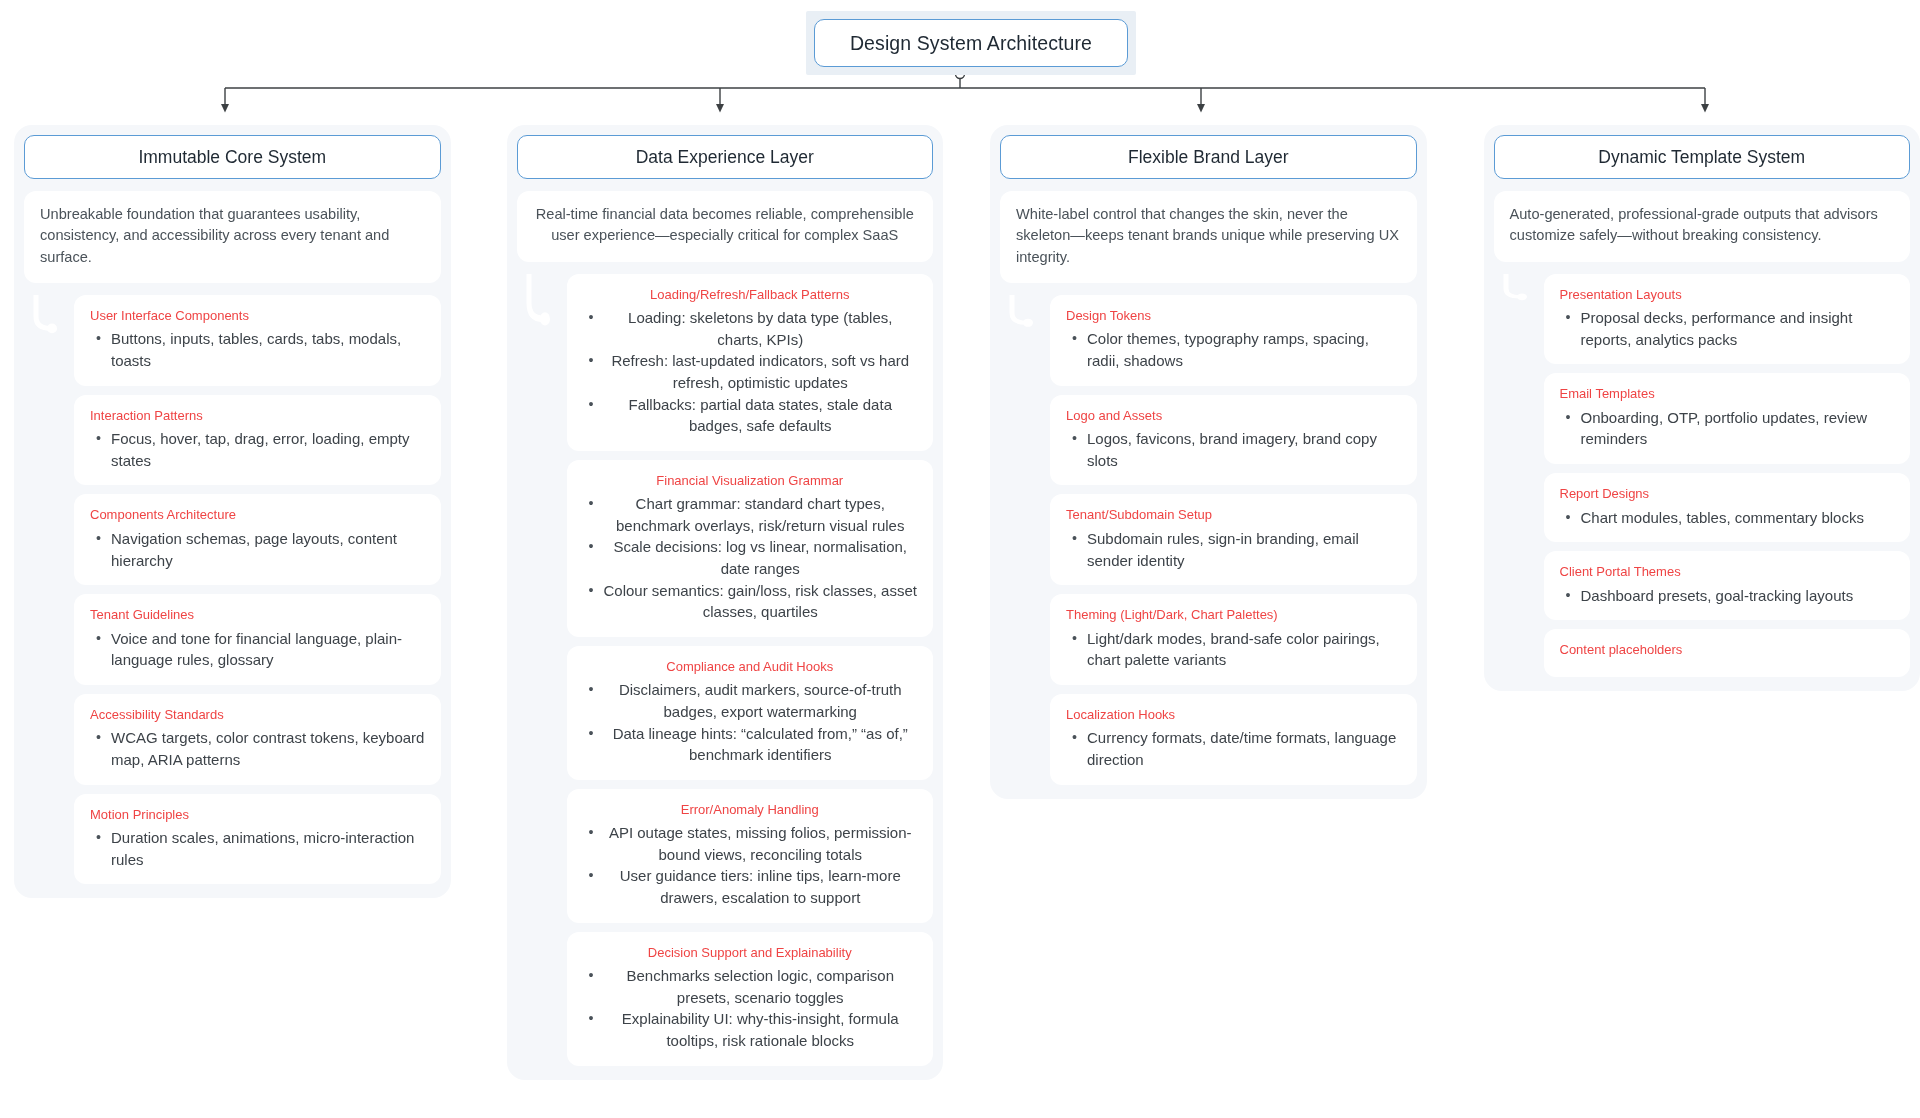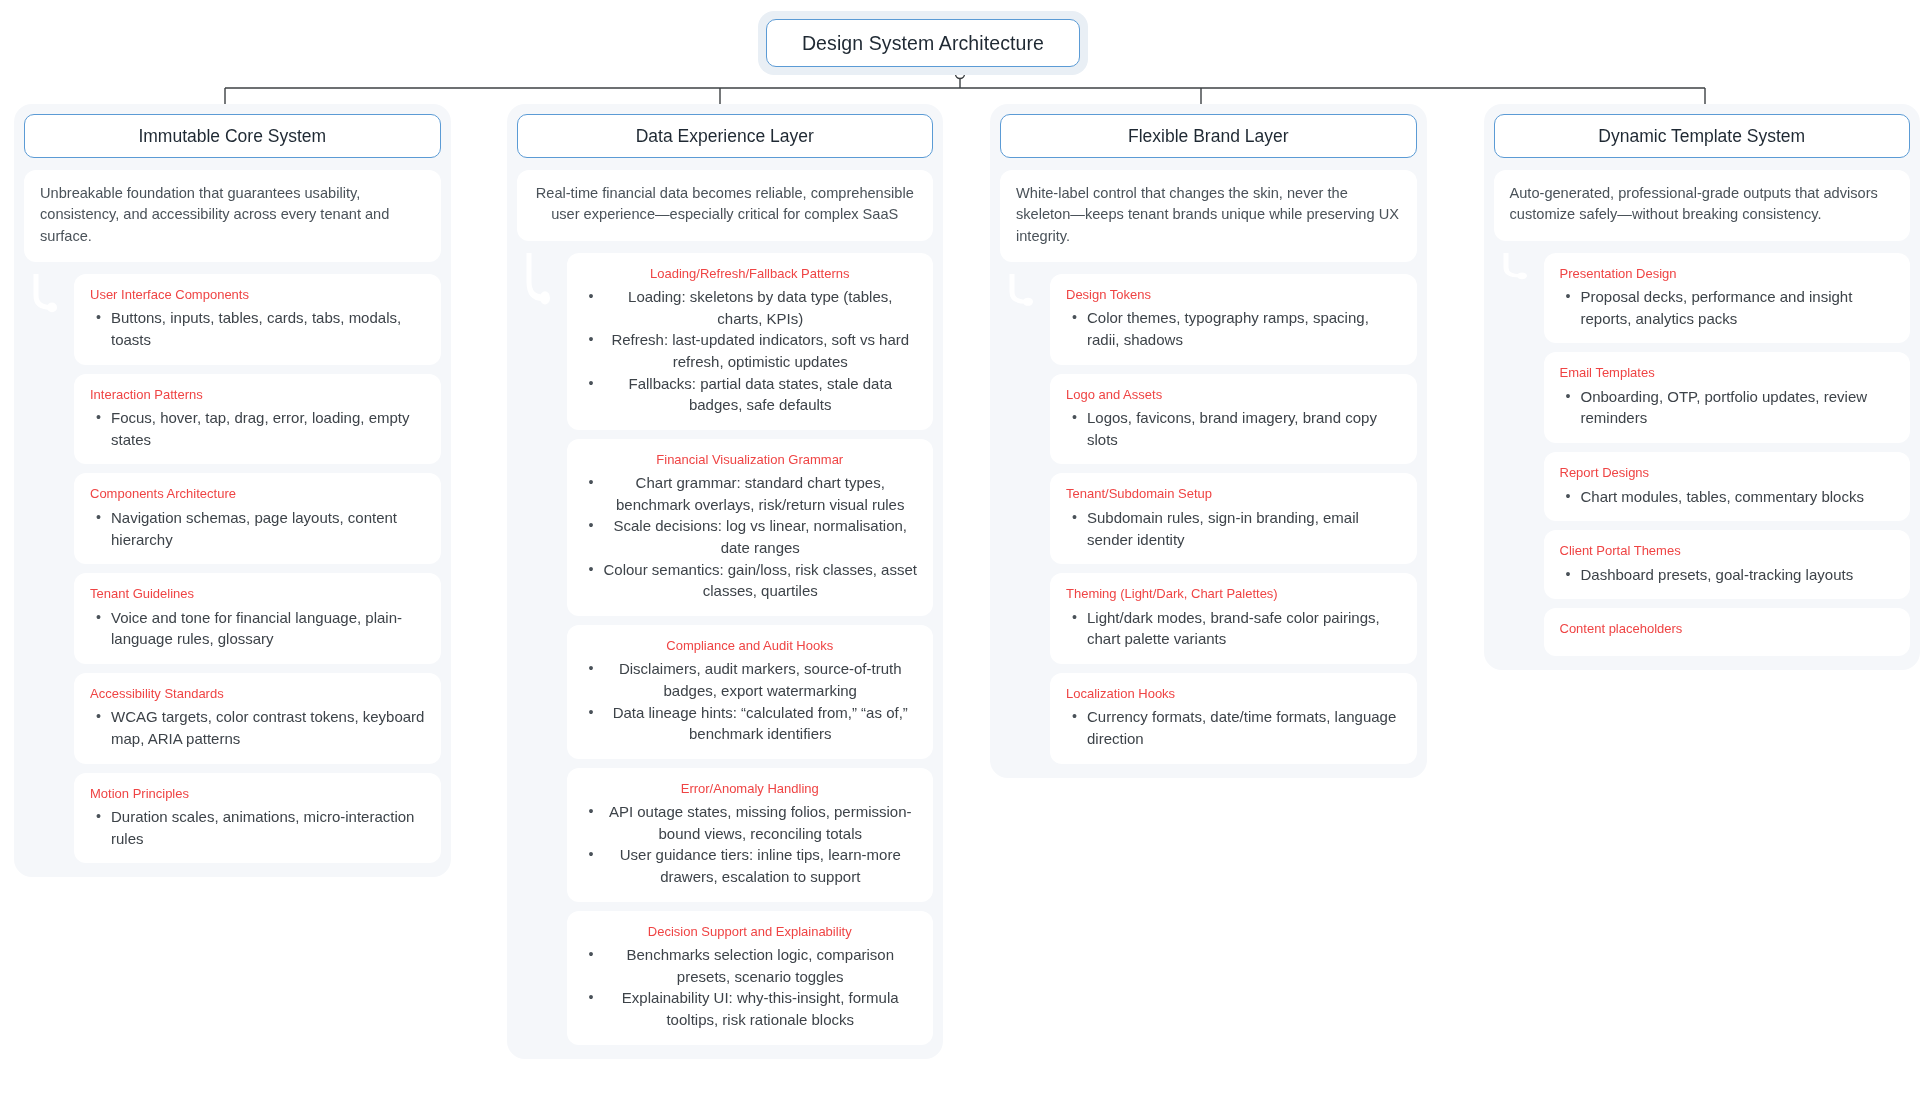--- a/index.html
+++ b/index.html
@@ -21,47 +21,47 @@
   #connectors {
     position: absolute;
     left: 0; top: 0;
     width: 1920px; height: 1118px;
     pointer-events: none;
   }
 
   
   .root-wrap {
     position: absolute;
-    left: 758px;
+    left: 806px;
     top: 11px;
     width: 330px;
     padding: 8px;
     background: #e9eff5;
-    border-radius: 16px;
+    border-radius: 2px;
   }
   .root-node {
     background: #ffffff;
     border: 1.4px solid #5b9bd5;
     border-radius: 10px;
     height: 48px;
     display: flex;
     align-items: center;
     justify-content: center;
   }
   .root-node .label {
     font-size: 19.5px;
     color: #1f2933;
     letter-spacing: 0.1px;
   }
 
   
   .columns {
     position: absolute;
     left: 0;
-    top: 104px;
+    top: 125px;
     width: 1920px;
     display: flex;
     align-items: flex-start;
   }
   .column {
     position: relative;
     background: #f5f7fa;
     border-radius: 18px;
     padding: 10px 10px 14px 10px;
   }
@@ -338,21 +338,21 @@
         <span class="label">Dynamic Template System</span>
       </div>
       <div class="col-desc">Auto-generated, professional-grade outputs that advisors customize safely—without breaking consistency.</div>
       <div class="subcards">
         <svg class="subcard-spine" viewBox="0 0 50 600" preserveAspectRatio="none">
           <path d="M12,0 L12,22 Q12,34 26,34" stroke="#ffffff" stroke-width="5" fill="none"></path>
           <circle cx="28" cy="34" r="5" fill="#ffffff"></circle>
         </svg>
 
         <div class="subcard">
-          <div class="subcard-title">Presentation Design</div>
+          <div class="subcard-title">Presentation Layouts</div>
           <ul>
             <li>Proposal decks, performance and insight reports, analytics packs</li>
           </ul>
         </div>
 
         <div class="subcard">
           <div class="subcard-title">Email Templates</div>
           <ul>
             <li>Onboarding, OTP, portfolio updates, review reminders</li>
           </ul>

